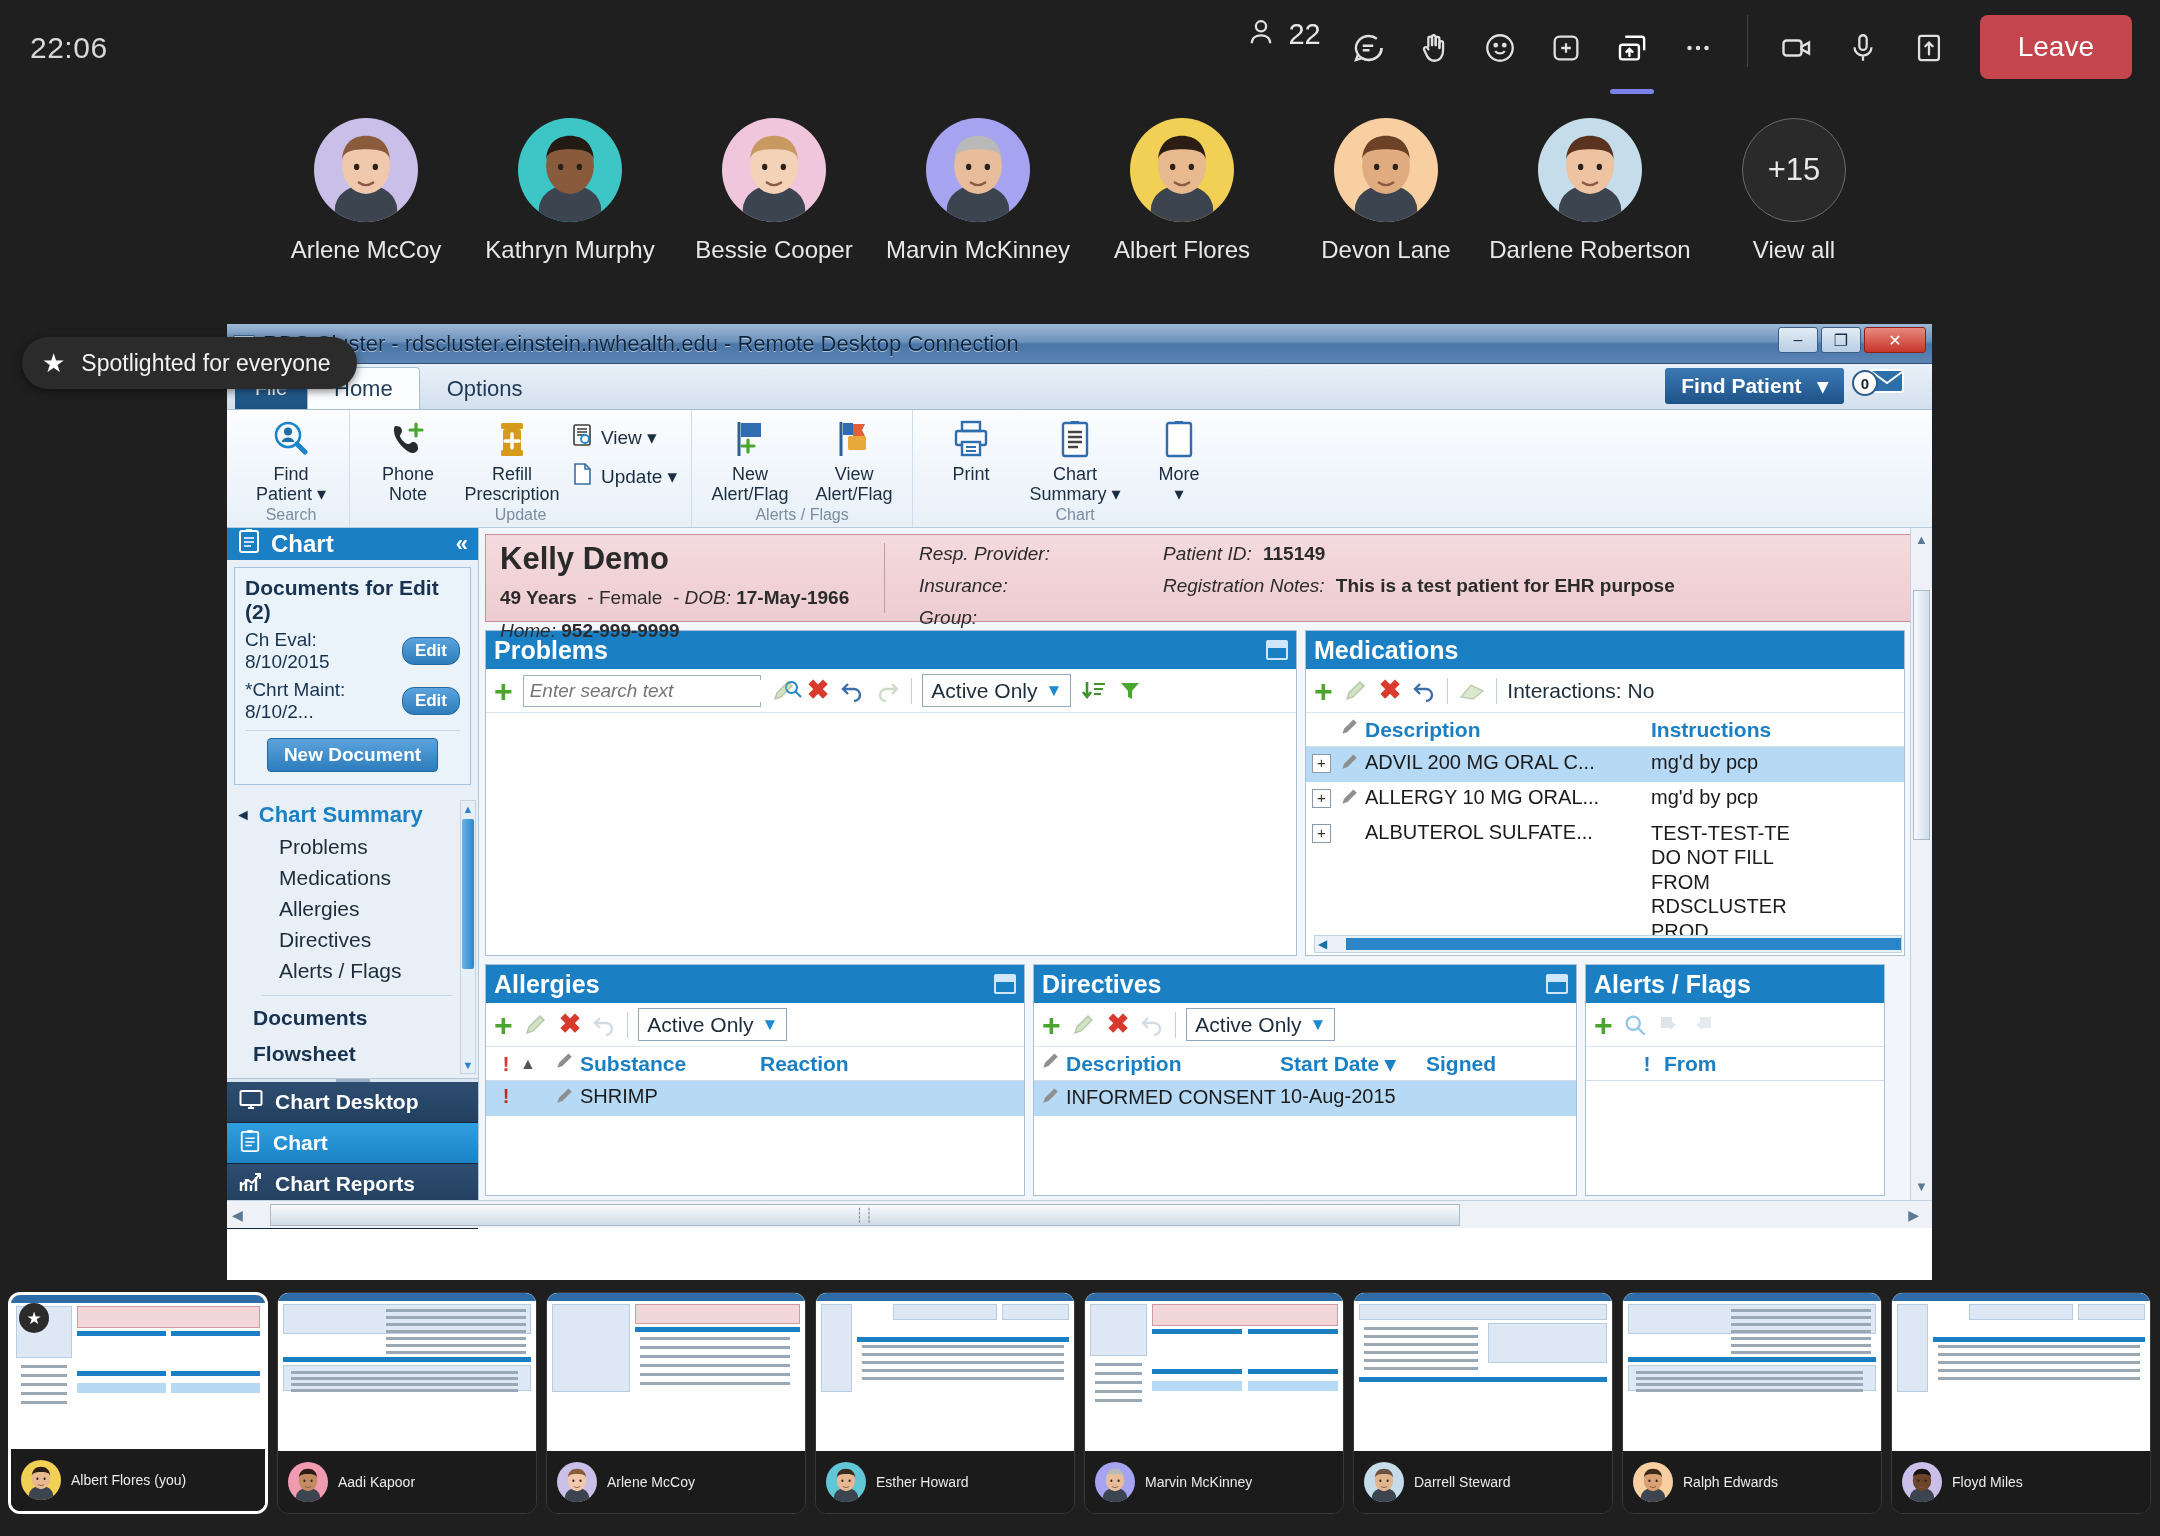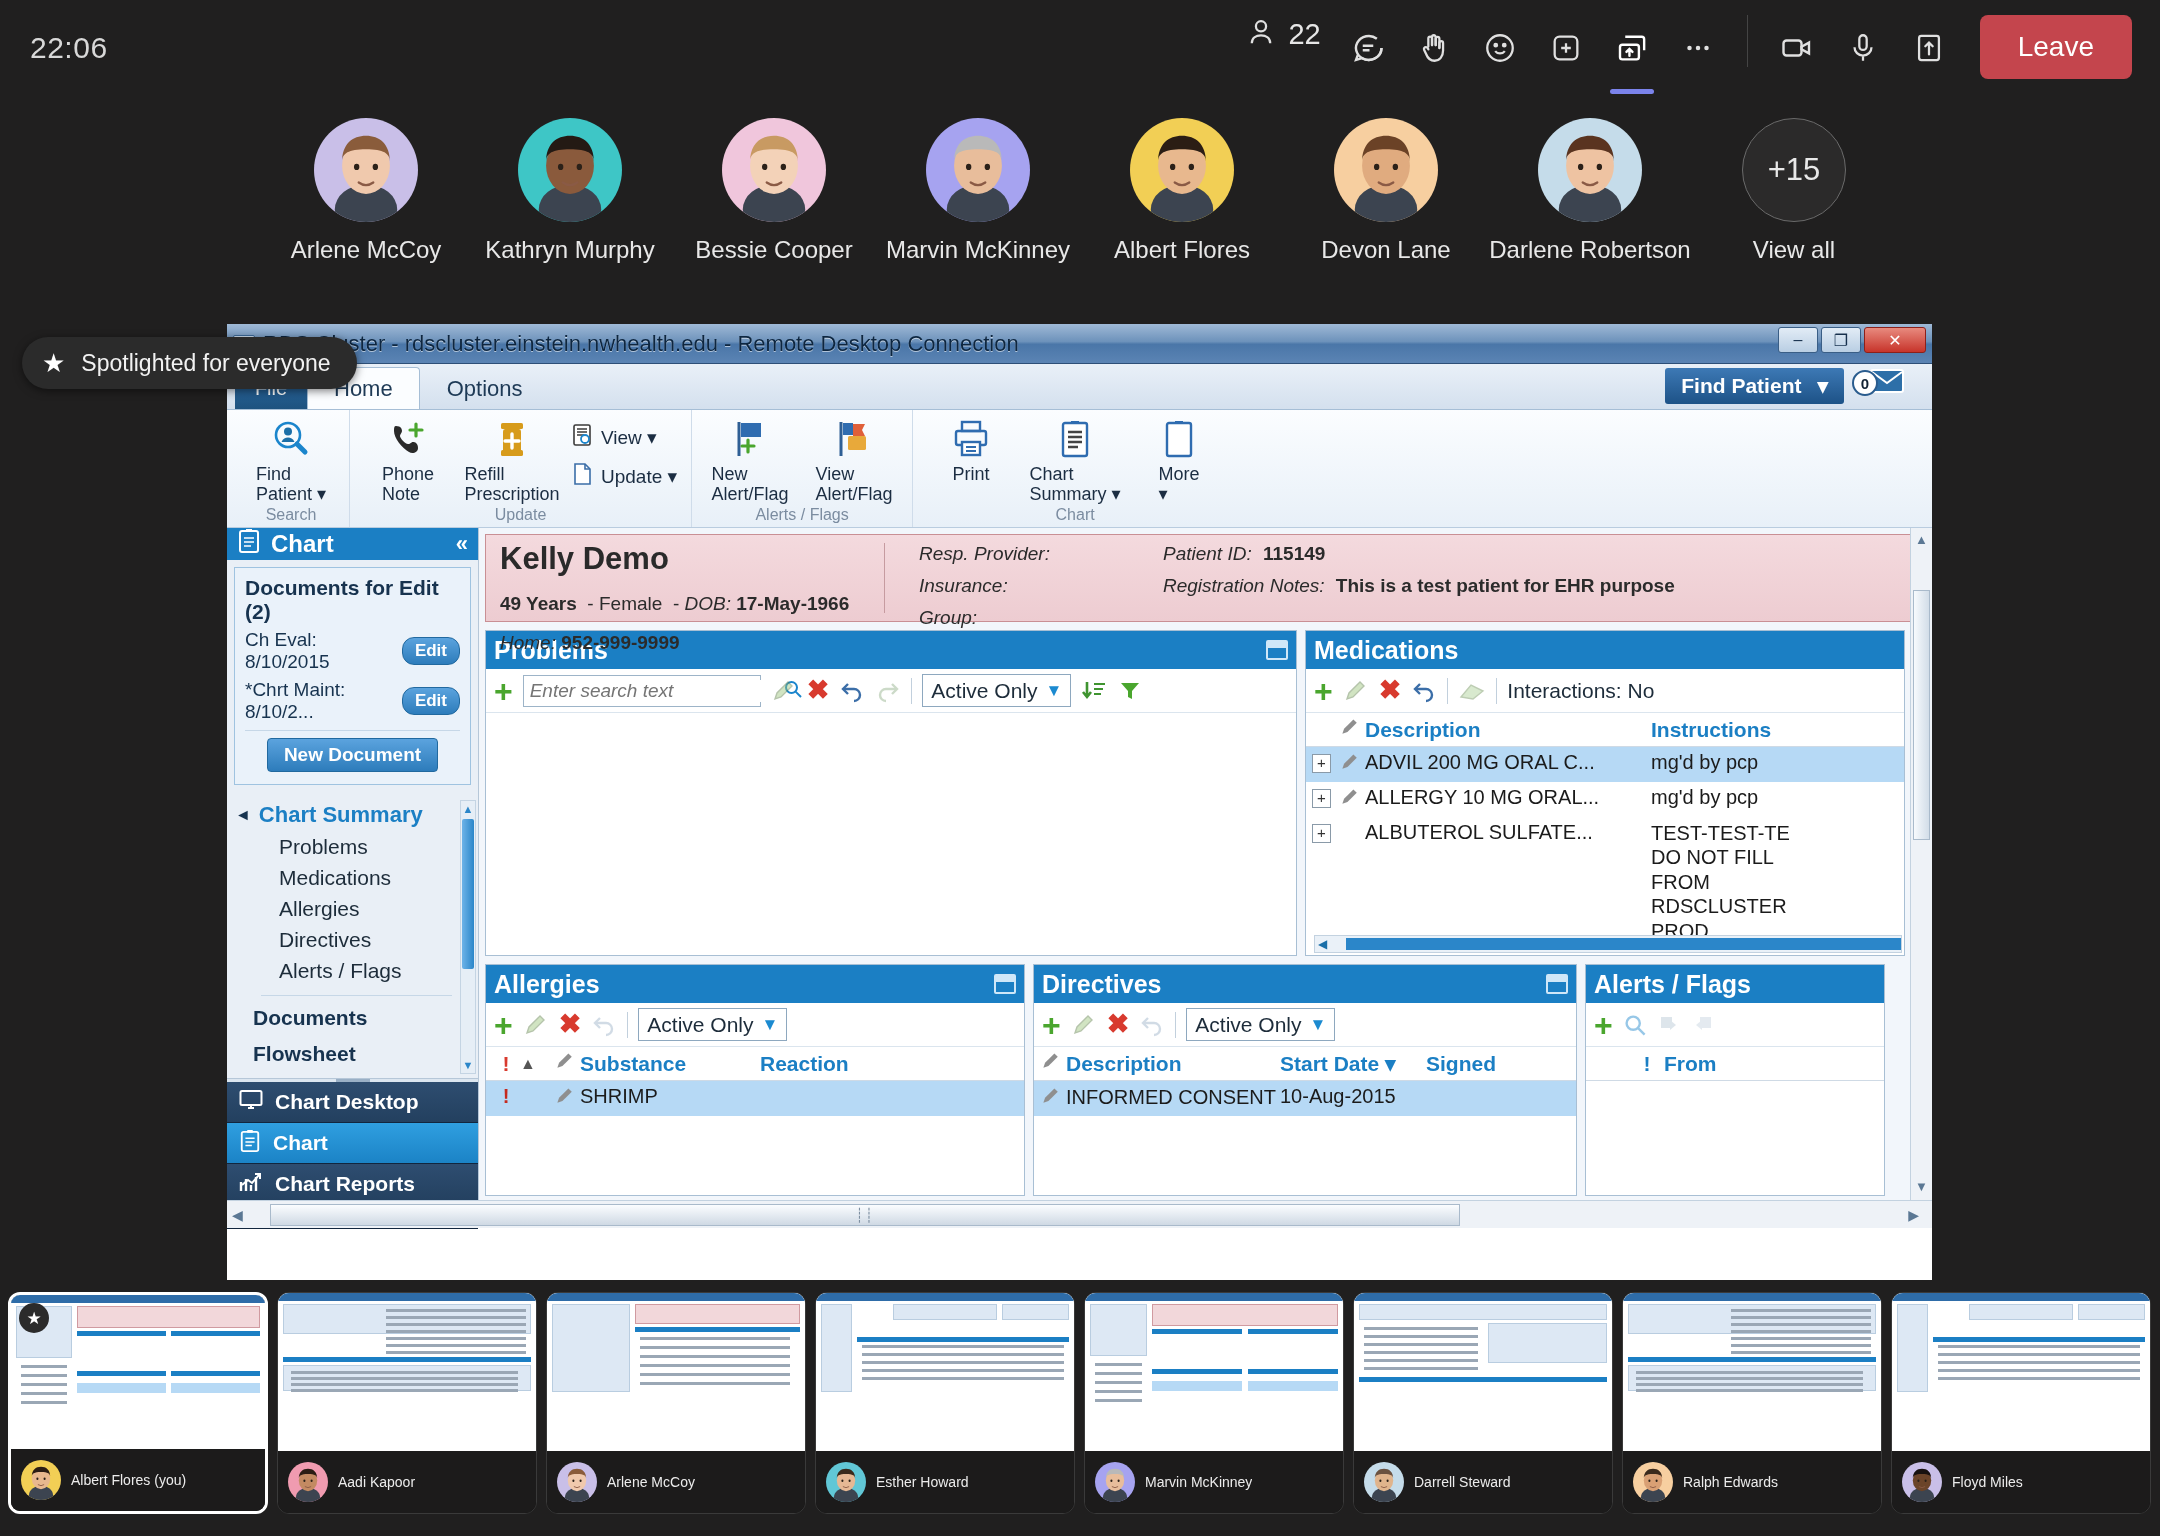--- a/index.html
+++ b/index.html
@@ -180,21 +180,21 @@
     border-right: 1px solid #cfdcea; padding: 0 6px;
   }
   .rgroup:last-child { border-right: none; }
   .rgroup-items { display: flex; align-items: flex-start; flex: 1; }
   .rgroup-label { font-size: 16px; color: #7b8ca0; padding-bottom: 3px; }
   .rbtn {
     width: 104px; display: flex; flex-direction: column;
     align-items: center; gap: 3px; padding-top: 7px; cursor: pointer;
   }
   .rbtn .lbl {
-    font-size: 18px; color: #1b2d42; line-height: 1.12;
+    font-size: 18px; color: #1b2d42; text-align: center; line-height: 1.12;
   }
   .rbtn-sm {
     display: flex; align-items: center; gap: 7px;
     font-size: 19px; color: #1b2d42; padding: 5px 8px; cursor: pointer;
   }
   .ricon { height: 44px; display: flex; align-items: center; }
 
   
   .workspace {
     position: relative;
@@ -275,21 +275,21 @@
   .content { flex: 1; position: relative; background: #f2f6fb; overflow: hidden; }
 
   .patient-banner {
     margin: 6px 8px 0 6px; border: 1px solid #c98f94;
     background: linear-gradient(to bottom,#f4dade,#edccd1);
     padding: 8px 14px; display: flex; gap: 34px;
     height: 88px; position: relative;
   }
   .pb-col1 { min-width: 350px; }
   .pb-name { font-size: 31px; font-weight: bold; color: #2a2a2a; line-height: 1.05; }
-  .pb-line { font-size: 19px; color: #2b2b2b; margin-top: 17px; }
+  .pb-line { font-size: 19px; color: #2b2b2b; margin-top: 11px; }
   .pb-line b { font-weight: bold; }
   .pb-line i { font-style: italic; }
   .pb-div { width: 1px; background: #c69ba0; }
   .pb-col2 { min-width: 210px; }
   .pb-col3 { flex: 1; }
   .pb-kv { font-size: 19px; color: #2b2b2b; margin-bottom: 10px; font-style: italic; }
   .pb-kv b { font-style: normal; font-weight: bold; margin-left: 6px; }
 
   
   .panels-row { display: flex; gap: 8px; margin: 8px 8px 0 6px; }

